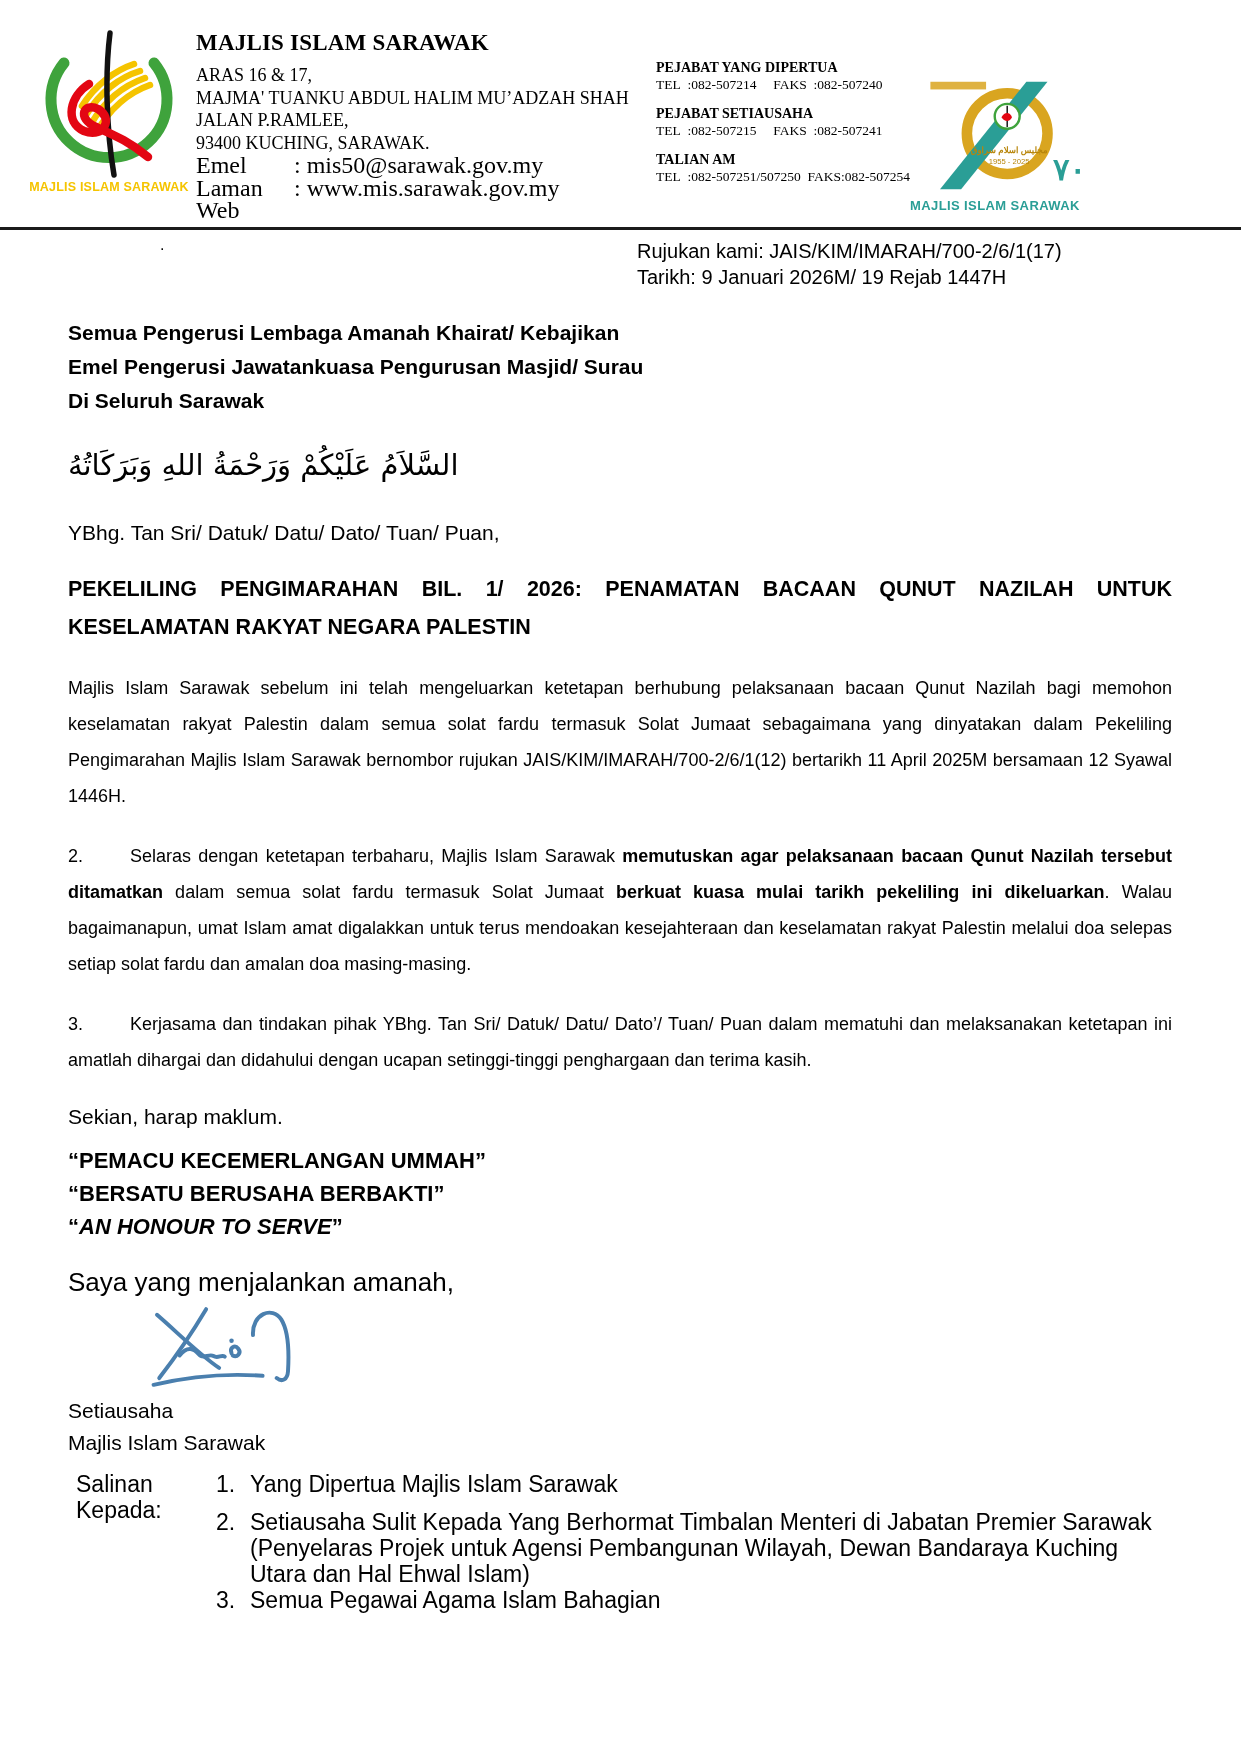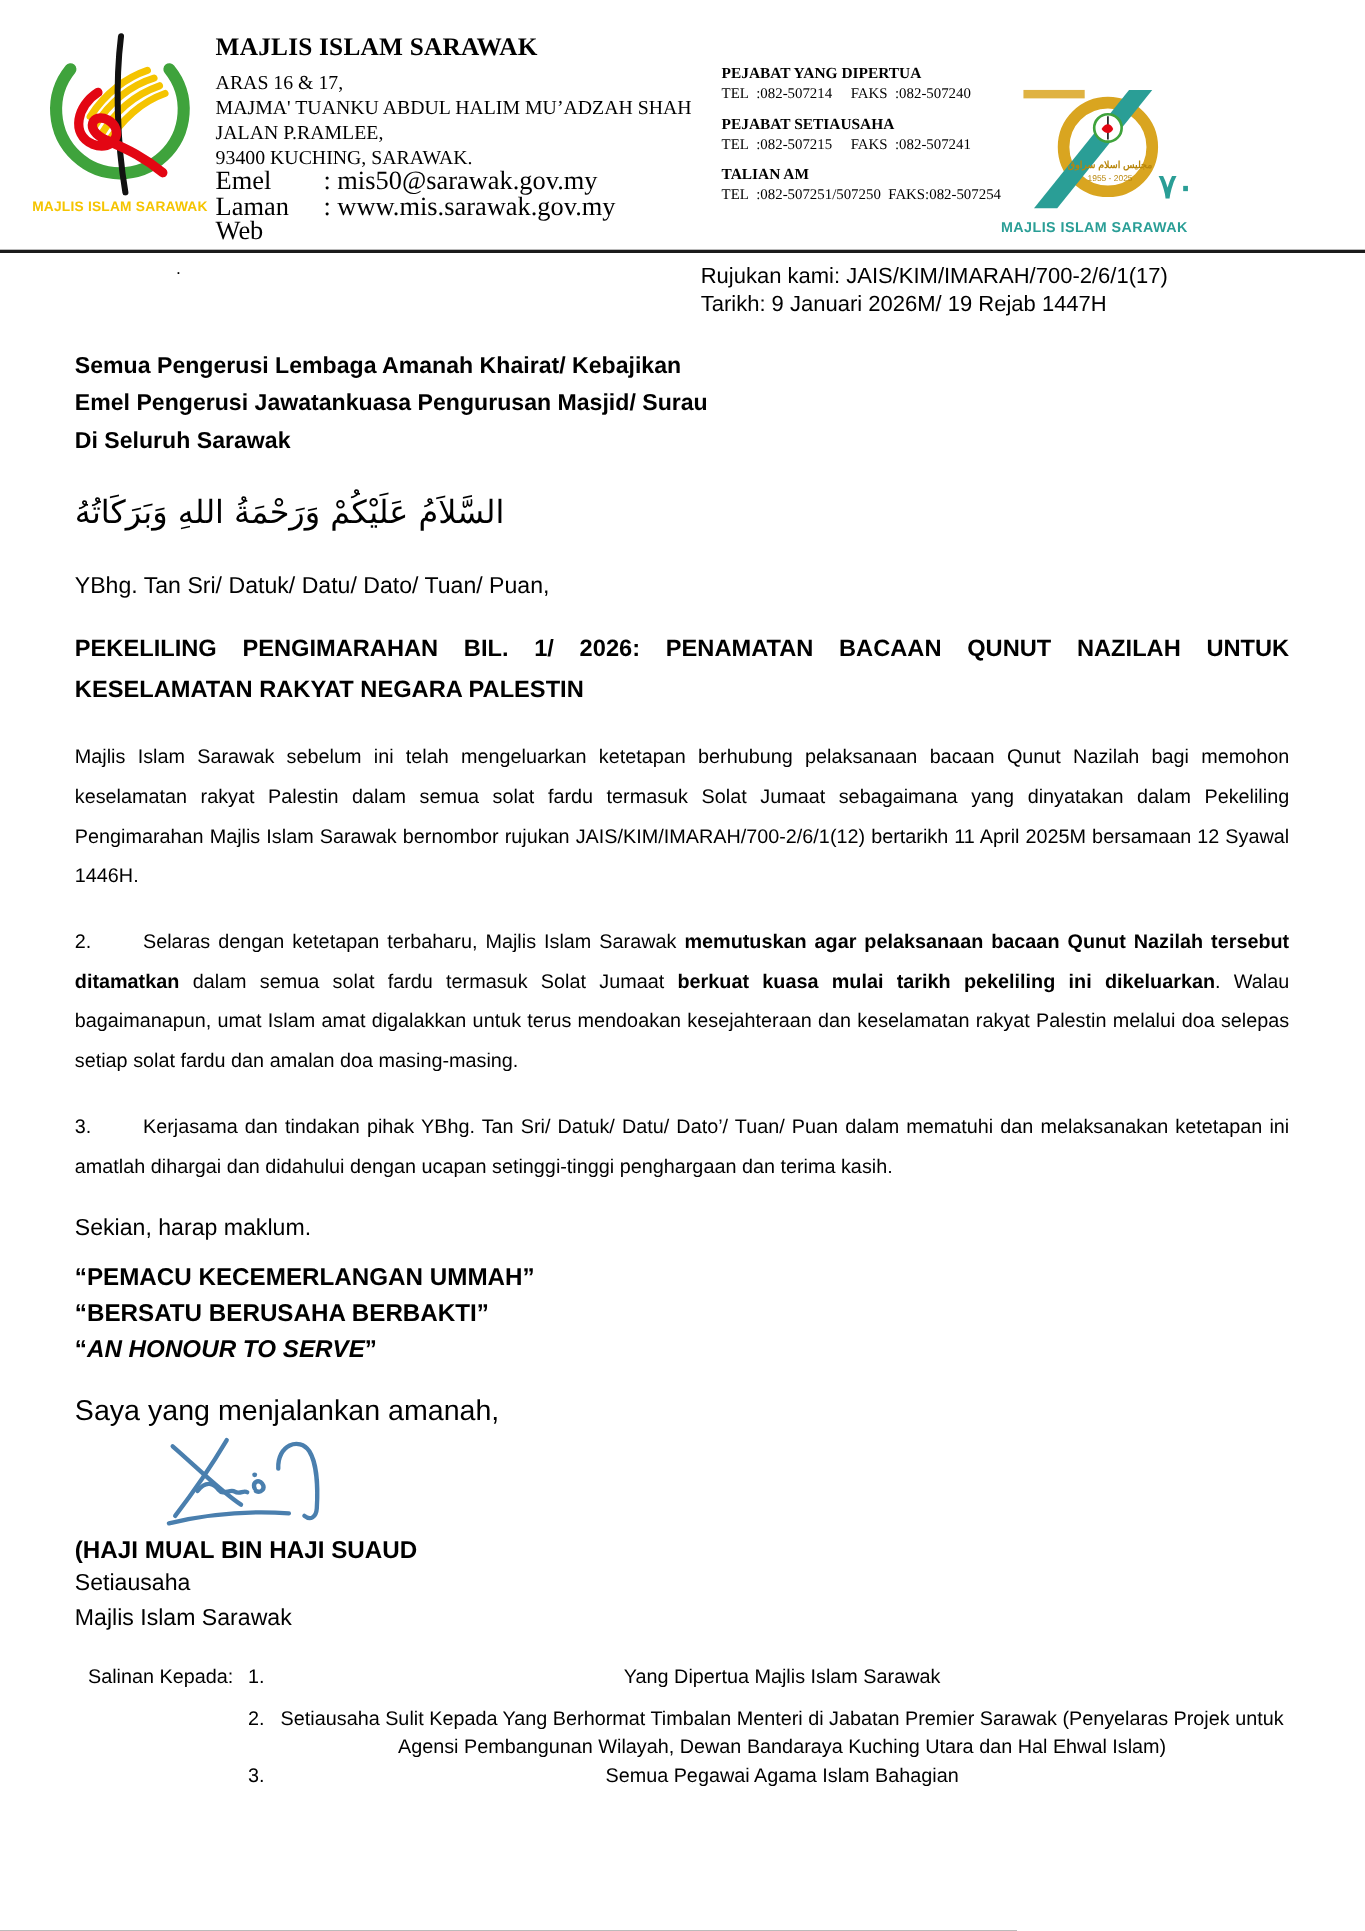--- a/index.html
+++ b/index.html
@@ -35,21 +35,21 @@
   .subject{margin-top:22px;font-weight:700;font-size:21.5px;line-height:38px;text-align:justify;}
   .para{margin-top:24px;font-size:18px;line-height:36px;text-align:justify;}
   .pnum{display:inline-block;width:62px;}
   .closing{margin-top:24px;font-size:21px;line-height:30px;}
   .slogans{margin-top:12px;}
   .slogan{font-size:22px;line-height:33px;}
   .signoff{margin-top:24px;font-size:26px;line-height:30px;}
   .signature-wrap{margin:2px 0 0 12px;height:96px;}
   .sig-name{font-weight:700;font-size:22px;line-height:28px;margin-top:0;}
   .sig-role{font-size:21px;line-height:32px;}
-  .cc{display:flex;margin-top:24px;font-size:18px;line-height:26px;text-align:center;}
+  .cc{display:flex;margin-top:12px;font-size:23px;line-height:26px;}
   .cc-label{margin-left:8px;width:140px;flex:none;}
   .cc-list{flex:1;}
   .cc-item{display:flex;}
   .cc-item.gap{margin-bottom:12px;}
   .cc-num{width:34px;flex:none;}
   .cc-text{flex:1;}
 </style>
 </head>
 <body>
 
@@ -160,21 +160,20 @@
           <path d="M105 18 C80 60 45 110 22 140"></path>
           <path d="M58 100 C72 82 84 88 92 98 C100 108 110 96 118 101 C126 106 132 98 138 102"></path>
           <path d="M150 96 C146 86 156 80 162 88 C168 96 160 104 152 100"></path>
           <path d="M188 64 C186 26 222 12 238 36 C250 55 252 95 250 128 C249 142 240 148 230 140"></path>
           <path d="M12 152 C80 136 150 132 205 136"></path>
         </g>
         <circle cx="150" cy="74" r="4" fill="#4a7fae"></circle>
       </svg>
     </div>
 
-    <div class="sig-name">(HAJI MUAL BIN HAJI SUAUD</div>
     <div class="sig-role">Setiausaha</div>
     <div class="sig-role">Majlis Islam Sarawak</div>
 
     <div class="cc">
       <div class="cc-label">Salinan Kepada:</div>
       <div class="cc-list">
         <div class="cc-item gap">
           <span class="cc-num">1.</span>
           <span class="cc-text">Yang Dipertua Majlis Islam Sarawak</span>
         </div>

